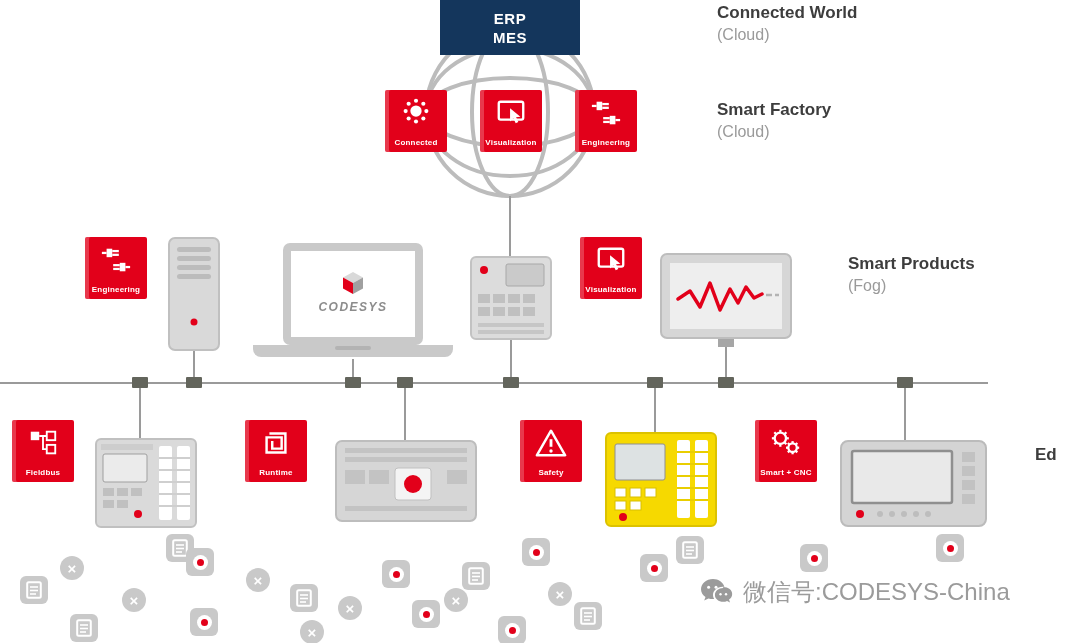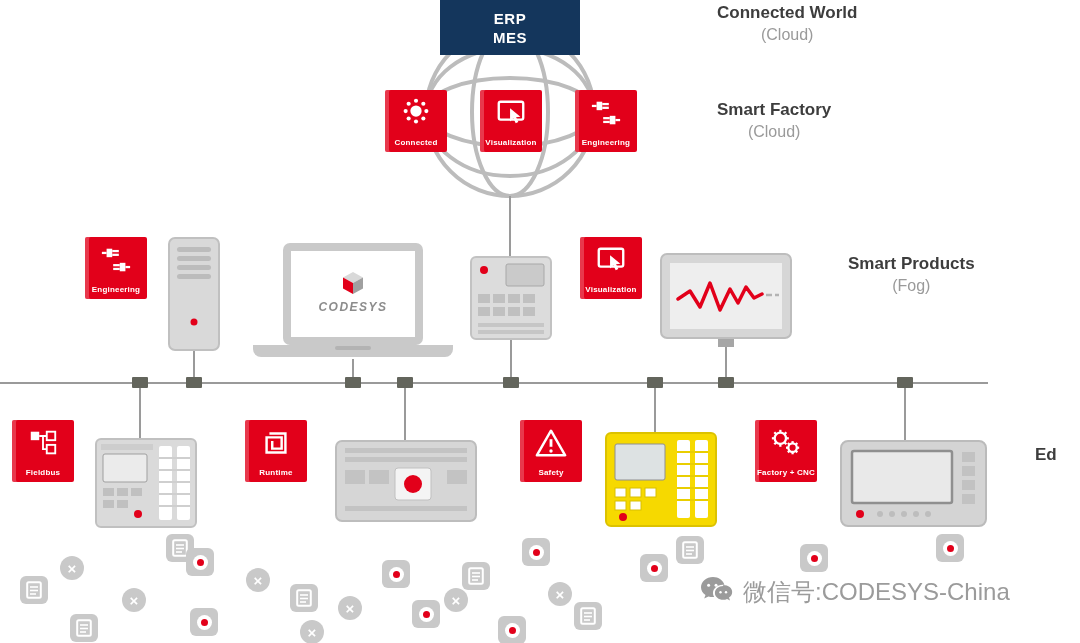--- a/index.html
+++ b/index.html
@@ -7,32 +7,32 @@
   .wires{position:absolute;left:0;top:0;z-index:0;}
   .device{position:absolute;z-index:2;font-style:italic;}
   .redbox{position:absolute;width:62px;height:62px;background:#e2001a;border-radius:2px;
           box-shadow:inset 4px 0 0 rgba(255,255,255,.22);z-index:3;}
   .rb-icon{position:absolute;top:7px;left:50%;transform:translateX(-50%);line-height:0;}
   .rb-label{position:absolute;bottom:5px;left:0;width:100%;text-align:center;font-size:8px;
             color:#fff;font-weight:bold;letter-spacing:.2px;}
   .erp-box{position:absolute;left:440px;top:0;width:140px;height:55px;background:#14365c;z-index:4;
            display:flex;flex-direction:column;align-items:center;justify-content:center;}
   .erp-box span{color:#fff;font-weight:bold;font-size:15px;line-height:19px;letter-spacing:.5px;}
-  .layer-label{position:absolute;z-index:3;text-align:center;}
+  .layer-label{position:absolute;z-index:3;}
   .layer-title{font-size:17px;font-weight:bold;color:#3d3d3d;line-height:23px;}
   .layer-sub{font-size:16px;font-weight:normal;color:#9a9a9a;line-height:22px;}
   .sc{position:absolute;z-index:2;}
   .sc-sq{width:28px;height:28px;border-radius:6px;background:#c9c9c9;display:flex;
          align-items:center;justify-content:center;}
   .sc-lens{width:15px;height:15px;border-radius:50%;background:#fff;display:flex;
            align-items:center;justify-content:center;}
   .sc-dot{width:7px;height:7px;border-radius:50%;background:#e2001a;}
   .sc-x{width:24px;height:24px;border-radius:50%;background:#c9c9c9;color:#fff;font-size:15px;
         font-weight:bold;display:flex;align-items:center;justify-content:center;}
-  .watermark{position:absolute;left:700px;top:576px;display:flex;align-items:flex-start;gap:9px;
+  .watermark{position:absolute;left:700px;top:576px;display:flex;align-items:center;gap:9px;
              color:#9b9b9b;font-size:24px;z-index:5;}
 </style>
 </head>
 <body>
 
 <div class="canvas">
 
   <svg class="wires" width="1080" height="643" viewBox="0 0 1080 643">
 
     <g stroke="#bcbcbc" stroke-width="4" fill="none">
@@ -195,21 +195,21 @@
             <line x1="24" y1="26.5" x2="24" y2="29"></line>
             <line x1="19.5" y1="22" x2="17" y2="22"></line>
             <line x1="24" y1="17.5" x2="24" y2="15"></line>
             <line x1="27.2" y1="25.2" x2="29" y2="27"></line>
             <line x1="20.8" y1="25.2" x2="19" y2="27"></line>
             <line x1="20.8" y1="18.8" x2="19" y2="17"></line>
             <line x1="27.2" y1="18.8" x2="29" y2="17"></line>
           </g>
         </svg>
     </span>
-    <span class="rb-label">Factory + CNC</span>
+    <span class="rb-label">Smart + CNC</span>
   </div>
 
   <div class="device" style="left:168px;top:237px">
     <svg width="52" height="114" viewBox="0 0 52 114">
         <rect x="1" y="1" width="50" height="112" rx="6" fill="#d9d9d9" stroke="#c0c0c0" stroke-width="2"></rect>
         <rect x="9" y="10" width="34" height="5" rx="2.5" fill="#bcbcbc"></rect>
         <rect x="9" y="19" width="34" height="5" rx="2.5" fill="#bcbcbc"></rect>
         <rect x="9" y="28" width="34" height="5" rx="2.5" fill="#bcbcbc"></rect>
         <rect x="9" y="37" width="34" height="5" rx="2.5" fill="#bcbcbc"></rect>
         <circle cx="26" cy="85" r="3.5" fill="#e2001a"></circle>

